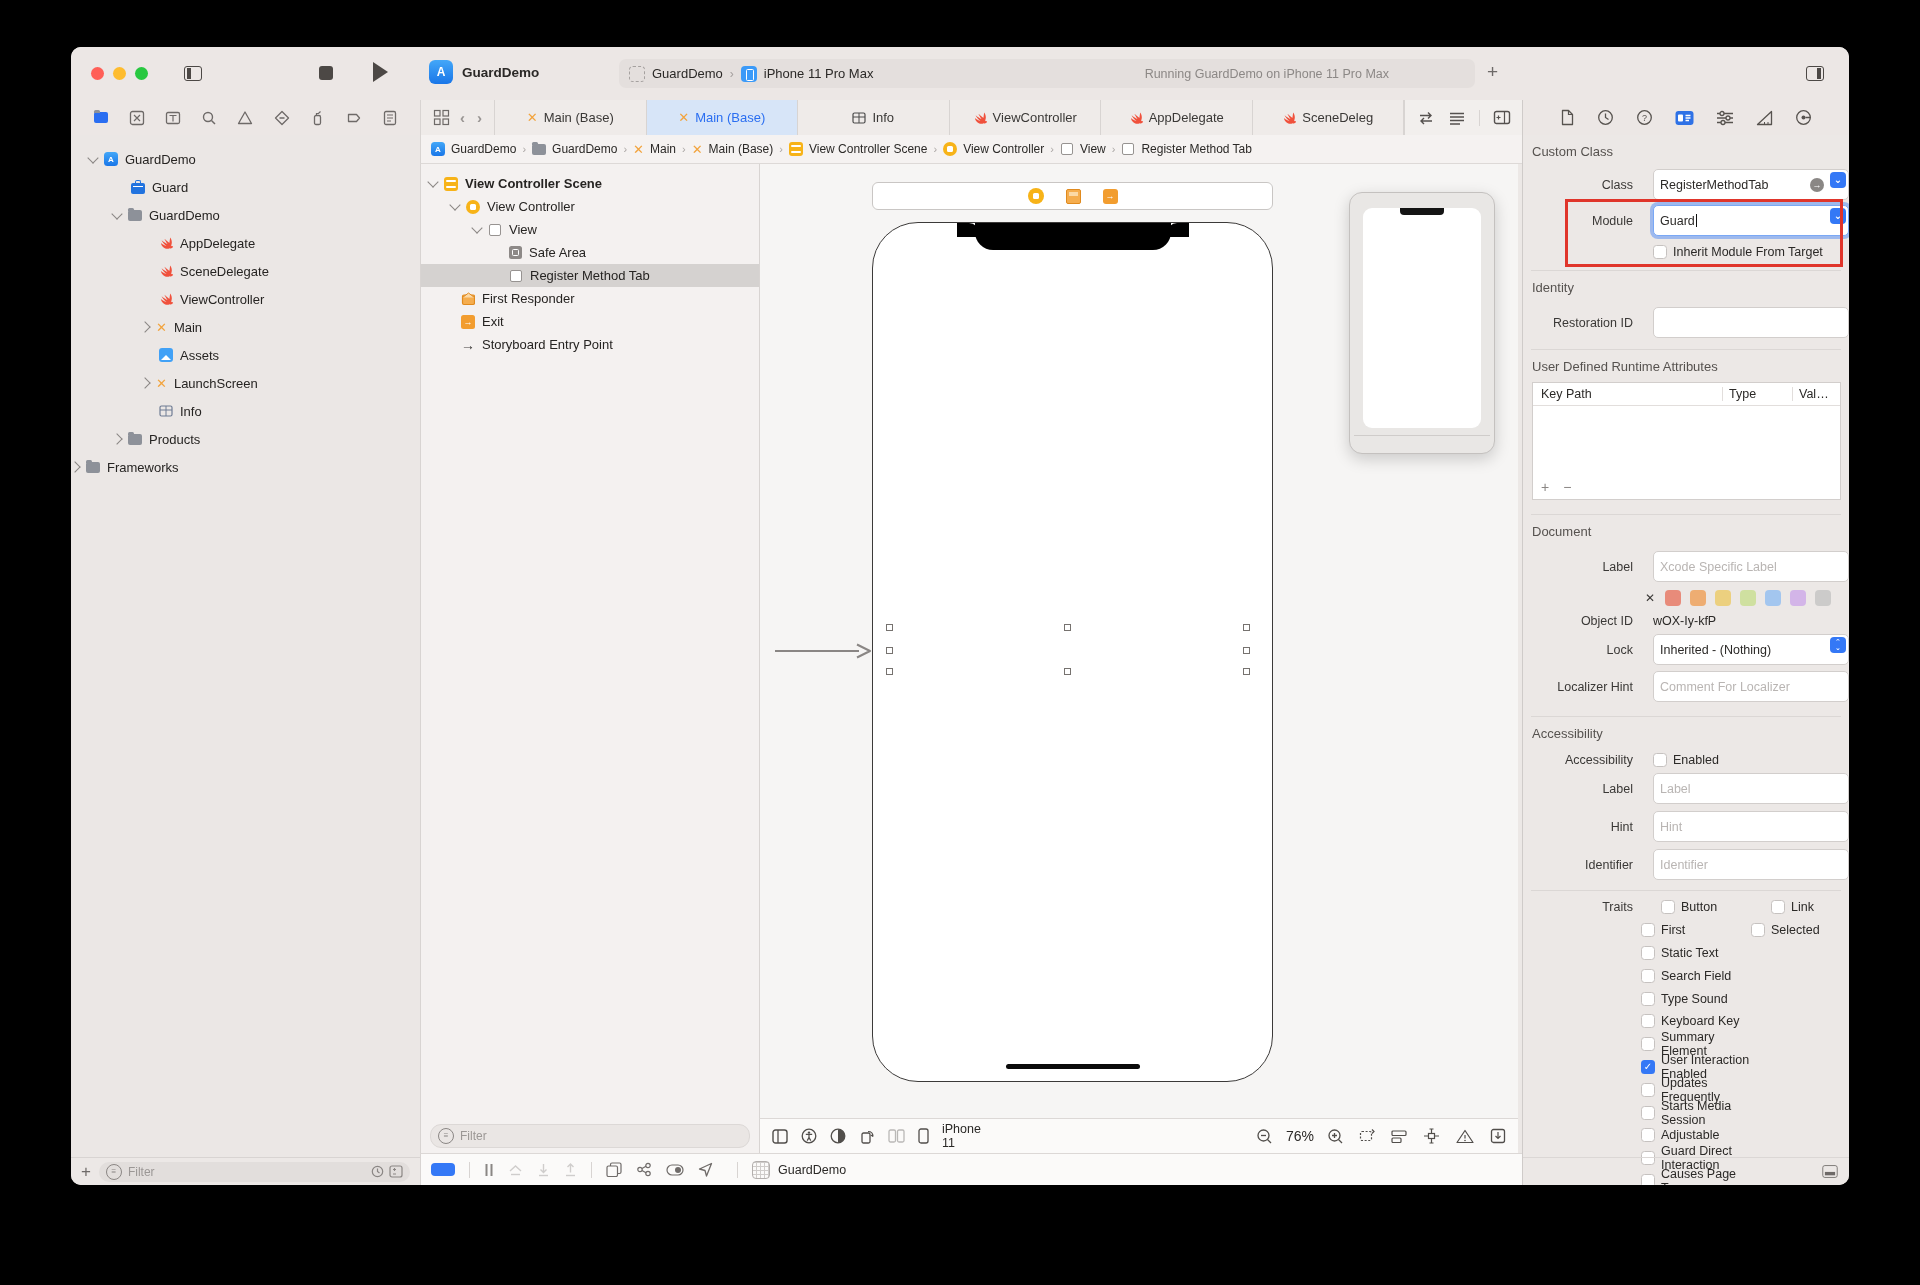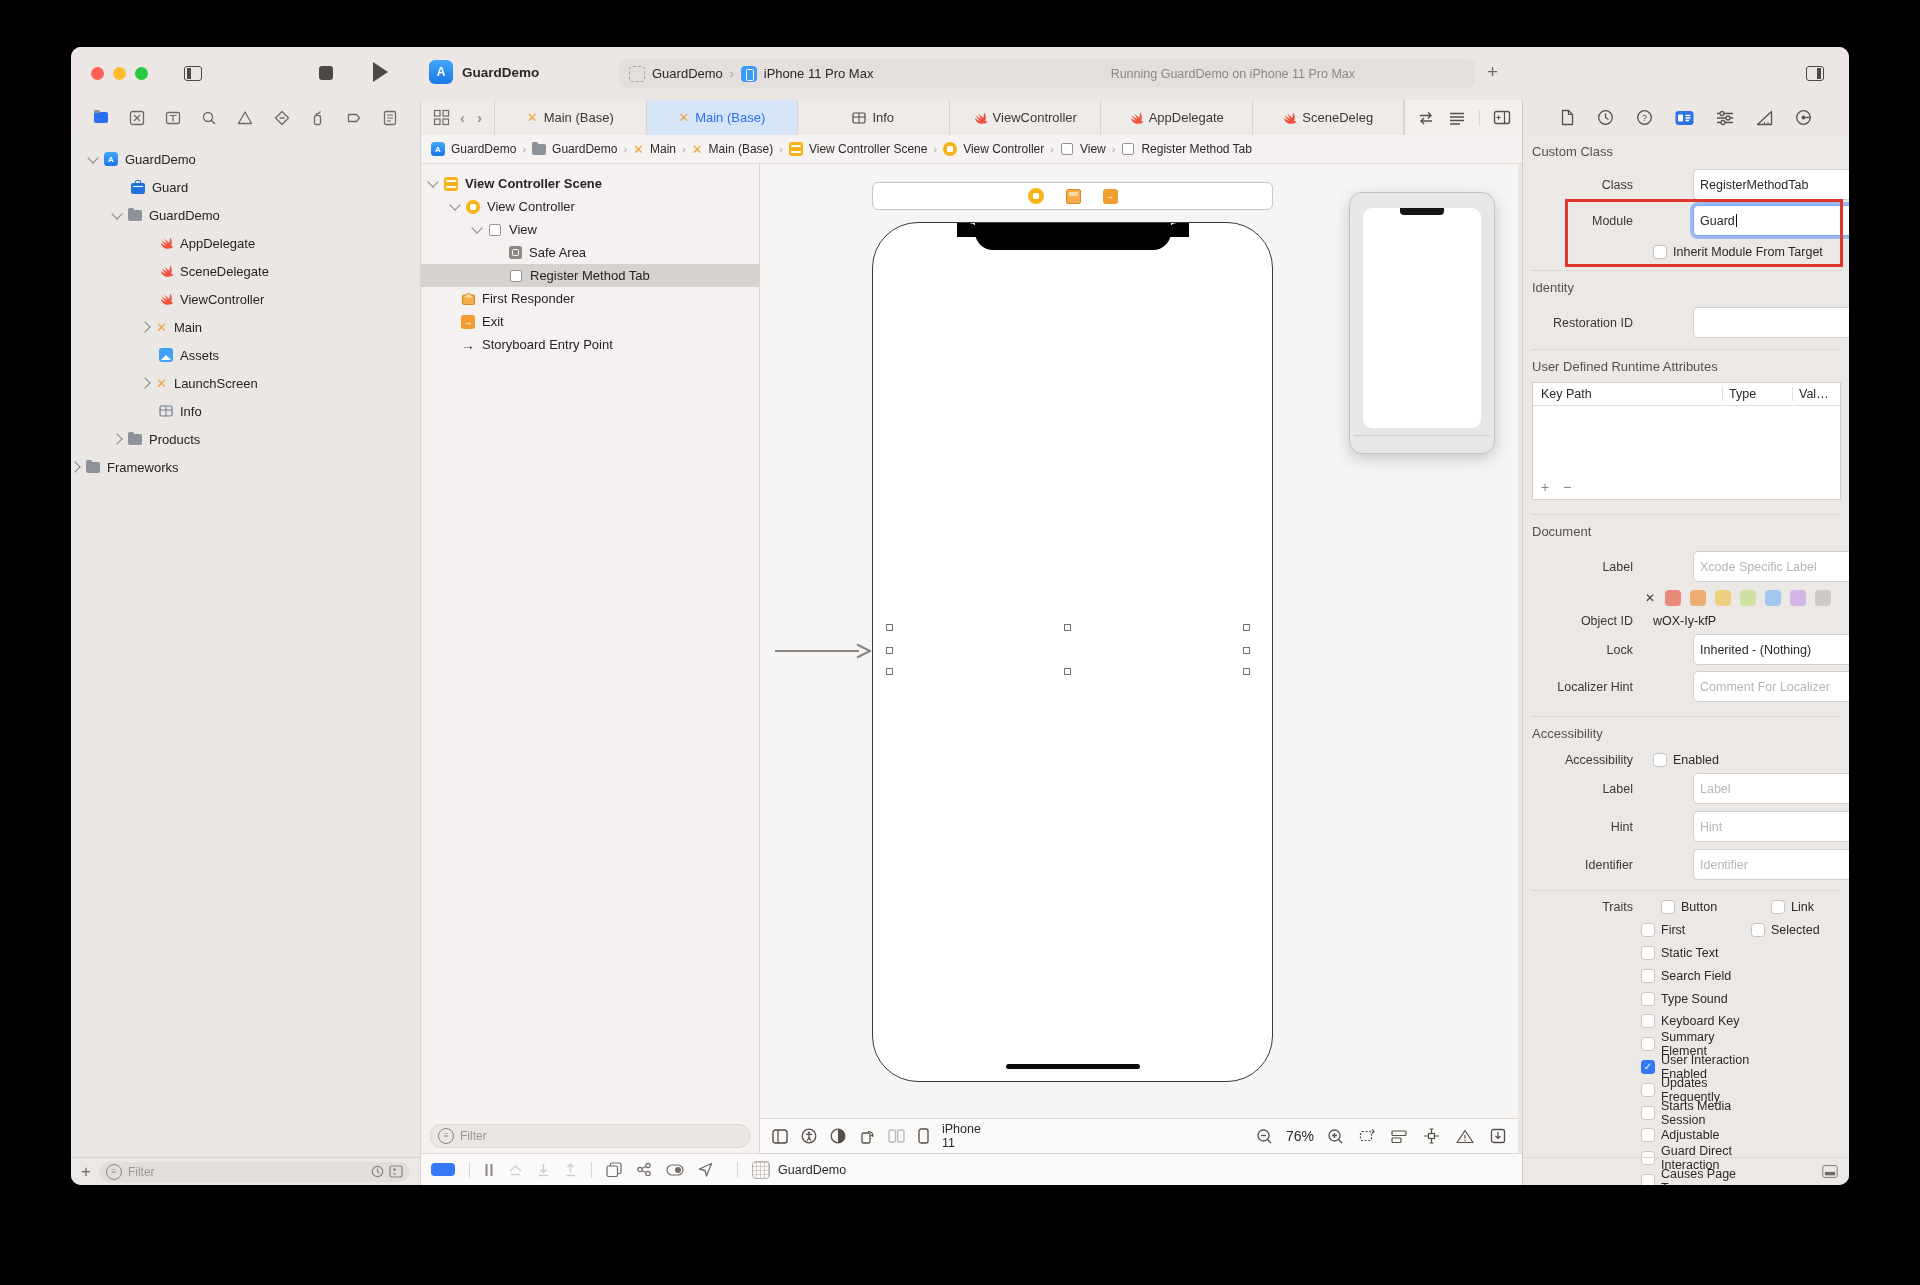--- a/index.html
+++ b/index.html
@@ -19,21 +19,21 @@
   .projgroup{position:absolute;left:358px;top:13px;display:flex;align-items:center;gap:9px;}
   .appicon{width:24px;height:24px;border-radius:6px;background:linear-gradient(180deg,#43a7f8,#1976e8);
     color:#fff;font-size:12px;font-weight:bold;display:flex;align-items:center;justify-content:center;}
   .projtitle{font-size:13.5px;font-weight:bold;color:#2b2927;}
   .scheme{position:absolute;left:548px;top:12px;width:856px;height:29px;background:#e4dfdd;border-radius:7px;
     display:flex;align-items:center;padding:0 10px;box-sizing:border-box;font-size:13px;color:#2b2927;gap:7px;}
   .dashedicon{width:16px;height:16px;border:1.6px dashed #a5a19f;border-radius:4px;box-sizing:border-box;}
   .crumbchev{color:#a5a19f;font-size:12px;}
   .phoneicon{width:16px;height:16px;border-radius:4px;background:#3b9af8;position:relative;}
   .phoneicon::after{content:"";position:absolute;left:5px;top:3px;width:6px;height:10px;border:1.4px solid #fff;border-radius:1.5px;}
-  .runstatus{margin-left:auto;margin-right:110px;font-size:12.5px;color:#8c8886;}
+  .runstatus{margin-left:auto;margin-right:76px;font-size:12.5px;color:#8c8886;}
   .plusbtn{position:absolute;left:1416px;top:14px;font-size:19px;color:#6e6a68;}
   .panelicon{width:18px;height:15px;border:1.6px solid #4c4845;border-radius:3px;position:relative;box-sizing:border-box;}
   .panelicon::after{content:"";position:absolute;right:2px;top:1px;bottom:1px;width:4px;background:#4c4845;}
   .panelicon.left::after{right:auto;left:2px;}
   
   .iconrow{position:absolute;left:0;top:53px;right:0;height:35px;border-bottom:1px solid #d4d0ce;background:#ece7e5;}
   .navicons{position:absolute;left:0;top:0;width:349px;height:35px;display:flex;align-items:center;justify-content:space-around;padding:0 12px;box-sizing:border-box;}
   .nico{width:20px;height:20px;display:flex;align-items:center;justify-content:center;color:#6e6a68;}
   .tabbar{position:absolute;left:349px;top:0;width:1102px;height:35px;background:#efebe9;display:flex;align-items:stretch;border-left:1px solid #d8d4d2;}
   .tb-left{display:flex;align-items:center;gap:10px;padding:0 12px;border-right:1px solid #d8d4d2;color:#6e6a68;}
@@ -113,21 +113,21 @@
   .capsule{width:24px;height:13px;background:#3478f6;border-radius:4px;}
   .vline{width:1px;height:16px;background:#d8d4d2;}
   .striplabel{display:flex;align-items:center;gap:8px;font-size:12.5px;color:#2b2927;}
   .gridicon{width:16px;height:16px;border:1.3px solid #b3afad;border-radius:4px;background:
     repeating-linear-gradient(0deg,transparent 0 3px,#cfccca 3px 4px),repeating-linear-gradient(90deg,transparent 0 3px,#cfccca 3px 4px);}
   
   .inspector{position:absolute;left:1451px;top:88px;width:327px;height:1050px;background:#ece8e6;border-left:1px solid #cfcbc9;box-sizing:border-box;overflow:hidden;font-size:12.5px;color:#2b2927;}
   .sechead{font-size:13px;font-weight:normal;color:#56524f;margin:9px 0 0 9px;}
   .irow{display:flex;align-items:center;margin-top:6px;}
   .ilabel{width:110px;text-align:right;padding-right:20px;flex:none;color:#3a3836;}
-  .fld{height:31px;background:#fff;border:1px solid #d2cecc;border-radius:5px;display:flex;align-items:center;padding:0 6px;box-sizing:border-box;flex:none;width:196px;position:relative;margin-left:40px;}
+  .fld{height:31px;background:#fff;border:1px solid #d2cecc;border-radius:5px;display:flex;align-items:center;padding:0 6px;box-sizing:border-box;flex:none;width:196px;position:relative;}
   .fld.ph{color:#b9b5b3;}
   .fld .arr-circ{position:absolute;right:24px;width:14px;height:14px;border-radius:50%;background:#8a8785;color:#fff;font-size:9px;display:flex;align-items:center;justify-content:center;}
   .bluechev{position:absolute;right:2px;top:1.5px;width:16px;height:16px;background:#3478f6;border-radius:4px;color:#fff;font-size:10px;font-weight:bold;display:flex;align-items:center;justify-content:center;}
   .fld.focus{border-color:#7aa8f5;box-shadow:0 0 0 3px rgba(64,128,246,.45);}
   .caret{display:inline-block;width:1.3px;height:13px;background:#111;margin-left:1px;}
   .redbox{position:absolute;left:42px;right:6px;top:30px;height:62px;border:3px solid #e0352b;pointer-events:none;}
   .cb{width:14px;height:14px;background:#fff;border:1px solid #c6c2c0;border-radius:3.5px;box-sizing:border-box;flex:none;}
   .cb.on{background:#3478f6;border:none;color:#fff;font-size:10px;font-weight:bold;display:flex;align-items:center;justify-content:center;}
   .cb.on::after{content:"✓";}
   .cblbl{margin-left:6px;}

